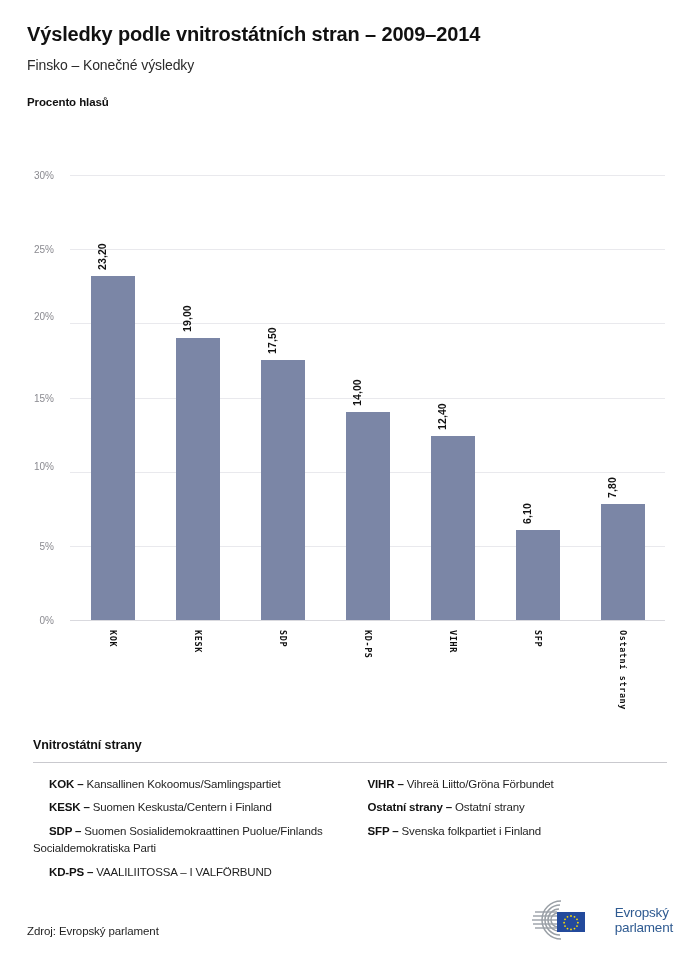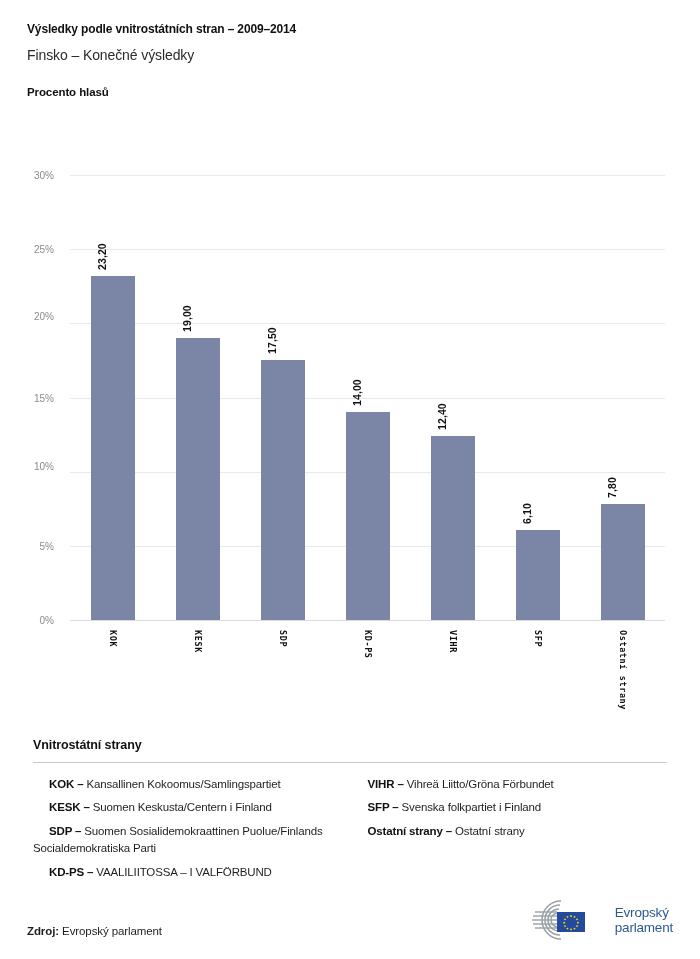--- a/index.html
+++ b/index.html
@@ -12,21 +12,21 @@
     height: 959px;
     font-family: "Liberation Sans", sans-serif;
     color: #1a1a1a;
     overflow: hidden;
     position: relative;
   }
 
   
   .header { padding: 22px 0 0 27px; }
   .chart-title {
-    font-size: 12px;
+    font-size: 20px;
     font-weight: bold;
     letter-spacing: -0.15px;
     color: #111111;
     line-height: 1.2;
   }
   .chart-subtitle {
     font-size: 14px;
     font-weight: normal;
     color: #2b2b2b;
     margin-top: 11px;
@@ -178,21 +178,21 @@
 
   
   .footer {
     position: absolute;
     left: 27px;
     top: 925px;
     font-size: 11.5px;
     color: #1f1f1f;
     letter-spacing: -0.1px;
   }
-  .footer b { font-weight: bold; margin-top: 40px; }
+  .footer b { font-weight: normal; margin-top: 40px; }
 
   .logo {
     position: absolute;
     left: 527px;
     top: 897px;
     width: 146px;
     height: 46px;
     display: flex;
     align-items: center;
     justify-content: space-between;
@@ -294,22 +294,22 @@
   <div class="legend-rule"></div>
   <div class="legend-cols">
     <div class="legend-col left">
         <div class="legend-item"><b>KOK –</b><span> Kansallinen Kokoomus/Samlingspartiet</span></div>
         <div class="legend-item"><b>KESK –</b><span> Suomen Keskusta/Centern i Finland</span></div>
         <div class="legend-item"><b>SDP –</b><span> Suomen Sosialidemokraattinen Puolue/Finlands Socialdemokratiska Parti</span></div>
         <div class="legend-item"><b>KD-PS –</b><span> VAALILIITOSSA – I VALFÖRBUND</span></div>
       </div>
     <div class="legend-col right">
         <div class="legend-item"><b>VIHR –</b><span> Vihreä Liitto/Gröna Förbundet</span></div>
+        <div class="legend-item"><b>Ostatní strany –</b><span> Ostatní strany</span></div>
         <div class="legend-item"><b>SFP –</b><span> Svenska folkpartiet i Finland</span></div>
-        <div class="legend-item"><b>Ostatní strany –</b><span> Ostatní strany</span></div>
       </div>
   </div>
 </div>
 
 <div class="footer">
   <b>Zdroj:</b>
   <span>Evropský parlament</span>
 </div>
 
 <div class="logo">

